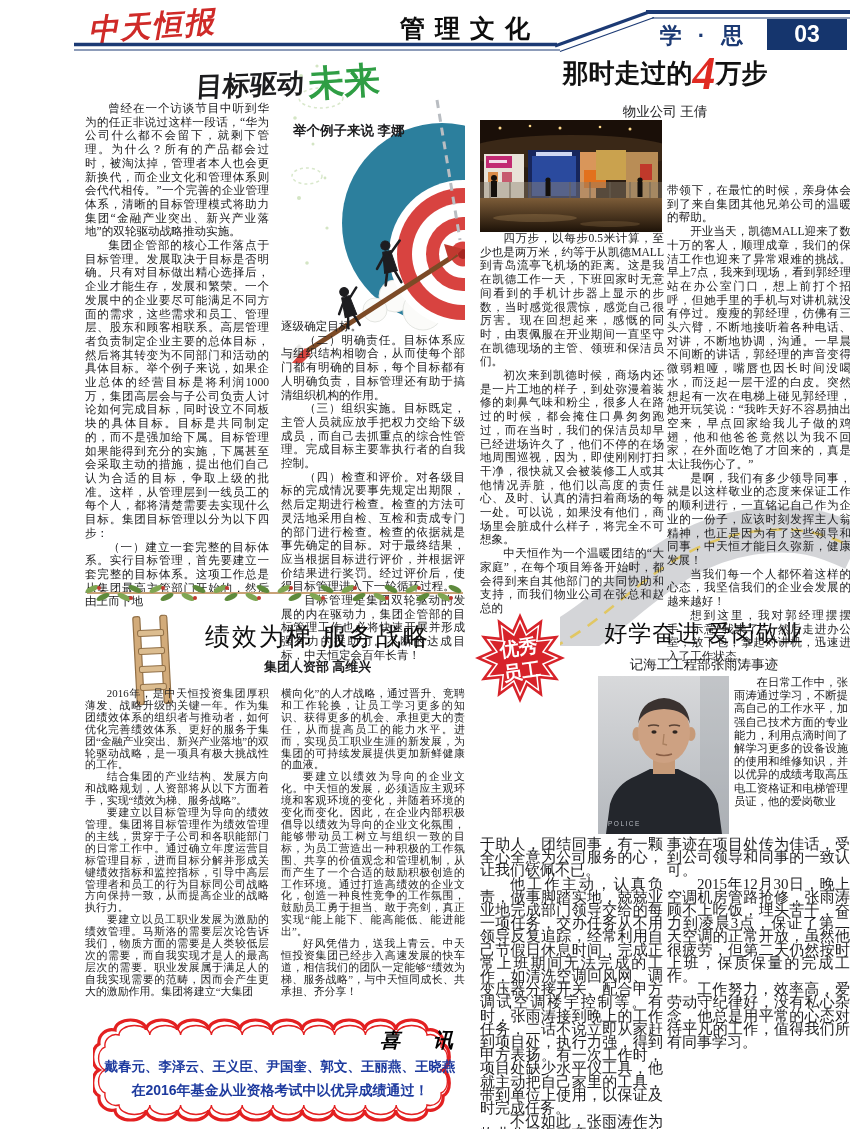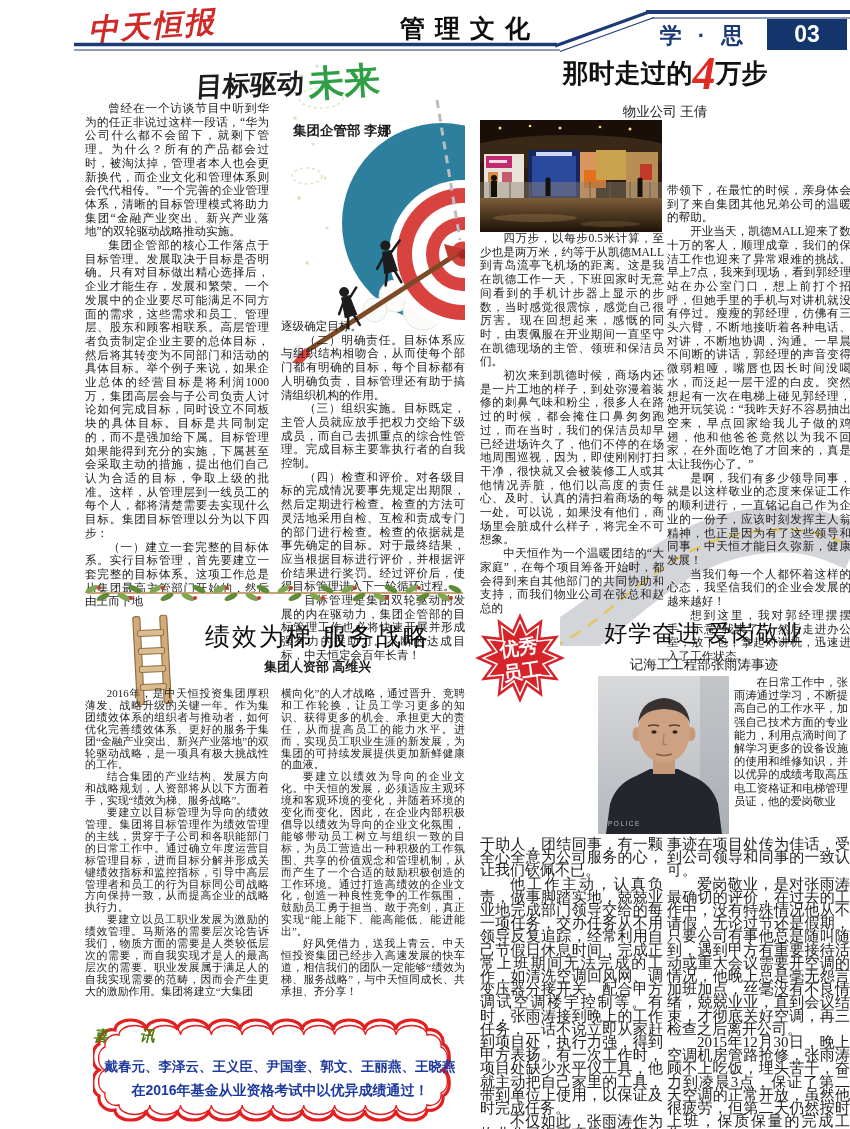--- a/index.html
+++ b/index.html
@@ -31,22 +31,22 @@
   .goal-title .blk{font-size:27px;font-weight:bold;display:inline-block;transform:skewX(-5deg) rotate(-2deg);}
   .goal-title .grn{font-size:36px;font-weight:bold;color:#2f9e44;display:inline-block;transform:rotate(-4deg);margin-left:4px;}
   
   .steps-title{left:25px;top:0;width:320px;text-align:center;z-index:2;white-space:nowrap;
                font-family:Liberation Serif, serif;font-weight:bold;}
   .steps-title .pre,.steps-title .suf{font-size:26px;color:#111;vertical-align:middle;}
   .steps-title .num{font-size:46px;font-style:italic;color:#e02a22;vertical-align:middle;line-height:30px;}
   
   .h-sans{font-family:"Liberation Sans",sans-serif;font-weight:normal;color:#0d0d0d;text-align:center;}
   
-  .ann-title{top:13px;left:0;width:100%;text-align:left;font-size:15px;font-weight:bold;
-             font-style:italic;letter-spacing:14px;color:#4d7c0f;z-index:2;}
+  .ann-title{top:13px;left:0;width:100%;text-align:right;font-size:20px;font-weight:bold;
+             font-style:italic;letter-spacing:14px;color:#000000;z-index:2;}
   .ann-line{left:0;width:100%;text-align:center;font-weight:bold;color:#1d3a9e;z-index:2;
             font-family:"Liberation Sans",sans-serif;}
   .z1{z-index:1;} .z2{z-index:2;}
 </style>
 </head>
 <body>
 
 <div class="page">
 
   <div class="abs masthead">中天恒报</div>
@@ -108,21 +108,21 @@
           <path d="M-4,-20 L4,-20 L6,0 L-6,0 Z"></path>
           <path d="M3,-17 L13,-26" stroke-width="2.4" fill="none"></path>
           <path d="M-3,-16 L-11,-5" stroke-width="2.4" fill="none"></path>
           <path d="M-3,0 L-6,11 M3,0 L6,11" stroke-width="2.4" fill="none"></path>
         </g>
       </g>
     </svg>
     <div class="abs goal-title">
       <span class="blk">目标驱动</span><span class="grn">未来</span>
     </div>
-    <div class="abs byline z2" style="left:208px;top:66px;">集团企管部 李娜</div>
+    <div class="abs byline z2" style="left:208px;top:66px;">举个例子来说 李娜</div>
     <div class="col" style="left:0;top:46px;">
         <p>曾经在一个访谈节目中听到华为的任正非说过这样一段话，“华为公司什么都不会留下，就剩下管理。为什么？所有的产品都会过时，被淘汰掉，管理者本人也会更新换代，而企业文化和管理体系则会代代相传。”一个完善的企业管理体系，清晰的目标管理模式将助力集团“金融产业突出、新兴产业落地”的双轮驱动战略推动实施。</p>
         <p>集团企管部的核心工作落点于目标管理。发展取决于目标是否明确。只有对目标做出精心选择后，企业才能生存，发展和繁荣。一个发展中的企业要尽可能满足不同方面的需求，这些需求和员工、管理层、股东和顾客相联系。高层管理者负责制定企业主要的总体目标，然后将其转变为不同部门和活动的具体目标。举个例子来说，如果企业总体的经营目标是将利润1000万，集团高层会与子公司负责人讨论如何完成目标，同时设立不同板块的具体目标。目标是共同制定的，而不是强加给下属。目标管理如果能得到充分的实施，下属甚至会采取主动的措施，提出他们自己认为合适的目标，争取上级的批准。这样，从管理层到一线员工的每个人，都将清楚需要去实现什么目标。集团目标管理以分为以下四步：</p>
         <p>（一）建立一套完整的目标体系。实行目标管理，首先要建立一套完整的目标体系。这项工作总是从集团最高主管部门开始的，然后由上而下地</p>
       </div>
     <div class="col" style="left:196px;top:264px;">
         <p class="cont">逐级确定目标。</p>
         <p>（二）明确责任。目标体系应与组织结构相吻合，从而使每个部门都有明确的目标，每个目标都有人明确负责，目标管理还有助于搞清组织机构的作用。</p>
         <p>（三）组织实施。目标既定，主管人员就应放手把权力交给下级成员，而自己去抓重点的综合性管理。完成目标主要靠执行者的自我控制。</p>
         <p>（四）检查和评价。对各级目标的完成情况要事先规定出期限，然后定期进行检查。检查的方法可灵活地采用自检、互检和责成专门的部门进行检查。检查的依据就是事先确定的目标。对于最终结果，应当根据目标进行评价，并根据评价结果进行奖罚。经过评价后，使得目标管理进入下一轮循环过程。</p>
@@ -312,19 +312,18 @@
     <div class="col colN" style="left:254px;top:70px;">
         <p>在日常工作中，张雨涛通过学习，不断提高自己的工作水平，加强自己技术方面的专业能力，利用点滴时间了解学习更多的设备设施的使用和维修知识，并以优异的成绩考取高压电工资格证和电梯管理员证，他的爱岗敬业</p>
       </div>
     <div class="col colW" style="left:0;top:232px;">
         <p class="cont">于助人，团结同事，有一颗全心全意为公司服务的心，让我们钦佩不已。</p>
         <p>他工作主动，认真负责，做事脚踏实地，兢兢业业地完成部门领导交给的每一项任务，交办任务从不用领导反复追踪，经常利用自己节假日休息时间，完成正常上班期间无法完成的工作，如清洗空调回风网、调变压器分接开关、配合甲方调试空调楼宇控制等。有时，张雨涛接到晚上的工作任务，二话不说立即从家赶到项目处，执行力强，得到甲方表扬。有一次工作时，项目处缺少水平仪工具，他就主动把自己家里的工具，带到单位上使用，以保证及时完成任务。</p>
         <p>不仅如此，张雨涛作为物业公司海工项目工程部的一名普通员工，他时时刻刻保持着爱岗敬业、文明礼貌的工作作风，与同事之间相互支持、相互尊重、团结友爱，充分体现了作为一名优秀员工的良好素质。</p>
       </div>
     <div class="col colW" style="left:187px;top:232px;">
         <p class="cont">事迹在项目处传为佳话，受到公司领导和同事的一致认可。</p>
-        <p>爱岗敬业，是对张雨涛最确切的评价，在过去的工作中，没有特殊情况他从不请假，无论过节还是假期，只要公司有事他总是随叫随到，遇到甲方有重要接待活动或重大会议需要开空调的情况，他晚上总是毫无怨言加班加点，丝毫没有不良情绪，兢兢业业，直到会议结束，才彻底关好空调，再三检查之后离开公司。</p>
         <p>2015年12月30日，晚上空调机房管路抢修，张雨涛顾不上吃饭，埋头苦干，奋力到凌晨3点，保证了第二天空调的正常开放，虽然他很疲劳，但第二天仍然按时上班，保质保量的完成工作。</p>
         <p>工作努力，效率高，爱劳动守纪律好，没有私心杂念，他总是用平常的心态对待平凡的工作，值得我们所有同事学习。</p>
       </div>
   </div>
 
 </div>
 
 </body></html>

